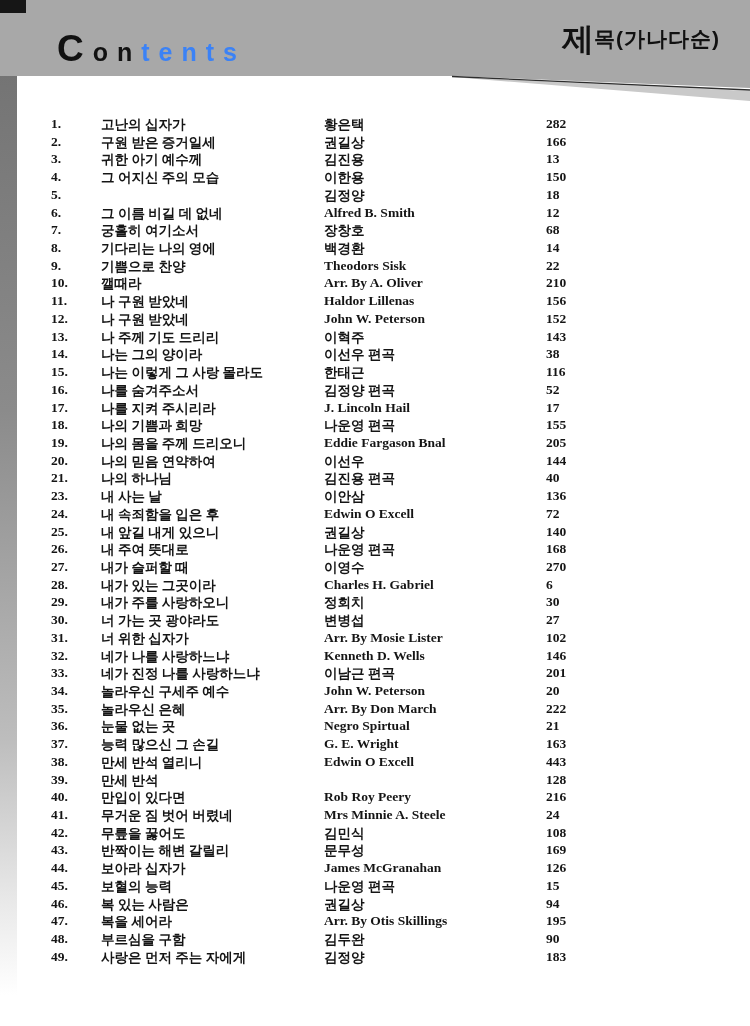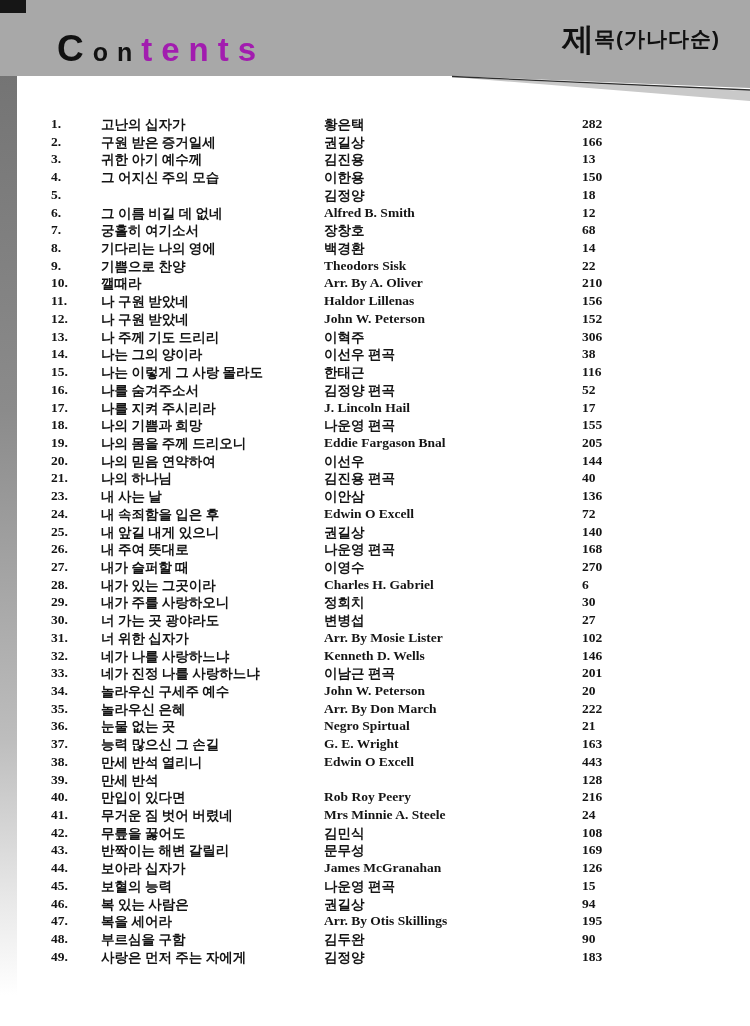--- a/index.html
+++ b/index.html
@@ -41,22 +41,22 @@
   }
   #banner-title .big-c {
     font-size: 37px;
     color: #111111;
   }
   #banner-title .black-part {
     font-size: 25px;
     color: #111111;
   }
   #banner-title .white-part {
-    font-size: 33px;
-    color: #a21caf;
+    font-size: 25px;
+    color: #3b82f6;
   }
   #right-title {
     position: absolute;
     left: 562px; top: 22px;
     z-index: 3;
     display: flex;
     align-items: flex-start;
     color: #111111;
     font-weight: bold;
     white-space: nowrap;
@@ -85,21 +85,21 @@
     height: 17.72px;
   }
   .toc-row span {
     position: absolute;
     top: 0;
     white-space: nowrap;
   }
   .cell-no     { left: 51px;  }
   .cell-title  { left: 101px;  }
   .cell-author { left: 324px; }
-  .cell-page   { left: 546px; margin-left: 36px; }
+  .cell-page   { left: 546px; }
 </style>
 </head>
 <body>
 
 <div id="page">
 
   <div id="gutter"></div>
 
   <svg id="banner-svg" viewBox="0 0 750 106" xmlns="http://www.w3.org/2000/svg">
     <polygon id="banner-main" points="0,0 750,0 750,88 452,76 0,76" fill="#a8a8a8"></polygon>
@@ -200,21 +200,21 @@
       <span class="cell-no">12.</span>
       <span class="cell-title">나 구원 받았네</span>
       <span class="cell-author">John W. Peterson</span>
       <span class="cell-page">152</span>
     </div>
 
     <div class="toc-row">
       <span class="cell-no">13.</span>
       <span class="cell-title">나 주께 기도 드리리</span>
       <span class="cell-author">이혁주</span>
-      <span class="cell-page">306</span>
+      <span class="cell-page">143</span>
     </div>
 
     <div class="toc-row">
       <span class="cell-no">14.</span>
       <span class="cell-title">나는 그의 양이라</span>
       <span class="cell-author">이선우 편곡</span>
       <span class="cell-page">38</span>
     </div>
 
     <div class="toc-row">

